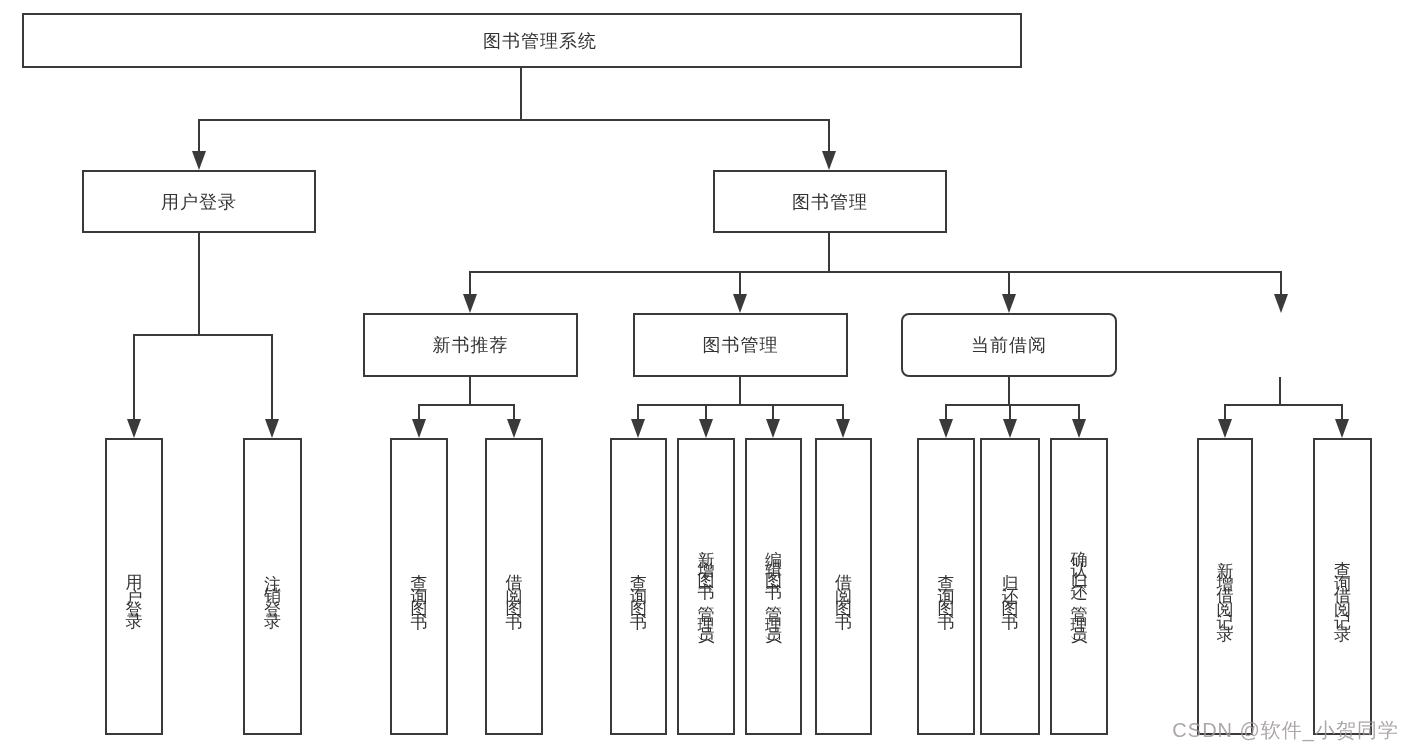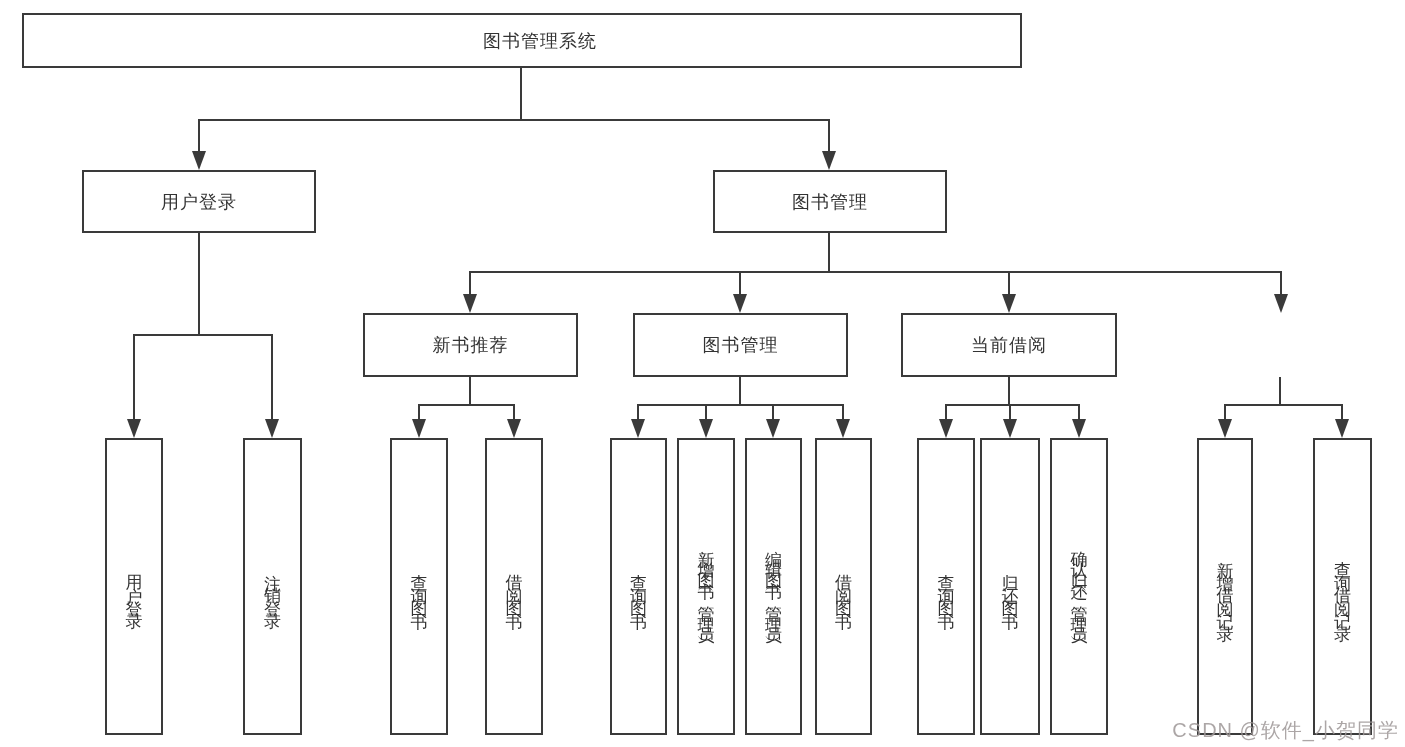--- a/index.html
+++ b/index.html
@@ -104,21 +104,21 @@
   <div class="box" style="left:713px;top:170px;width:234px;height:63px;">
     <span class="h-label">图书管理</span>
   </div>
 
   <div class="box" style="left:363px;top:313px;width:215px;height:64px;text-align:center;">
     <span class="h-label">新书推荐</span>
   </div>
   <div class="box" style="left:633px;top:313px;width:215px;height:64px;">
     <span class="h-label">图书管理</span>
   </div>
-  <div class="box" style="left:901px;top:313px;width:216px;height:64px;">
+  <div class="box" style="left:901px;top:313px;width:216px;height:64px;border-radius:8px;">
     <span class="h-label">当前借阅</span>
   </div>
 
   <div class="box v-box" style="left:105px;top:438px;width:58px;height:297px;">
     <span class="vtext">用户登录</span>
   </div>
   <div class="box v-box" style="left:243px;top:438px;width:59px;height:297px;">
     <span class="vtext">注销登录</span>
   </div>
 

